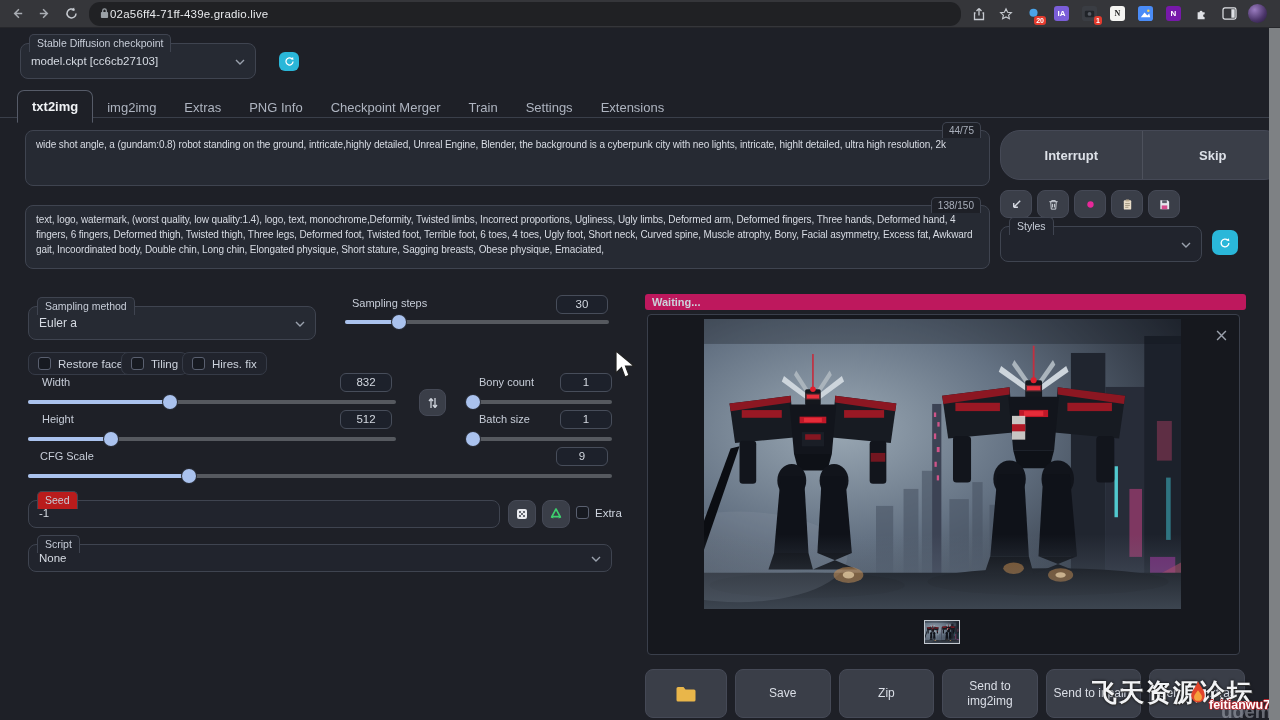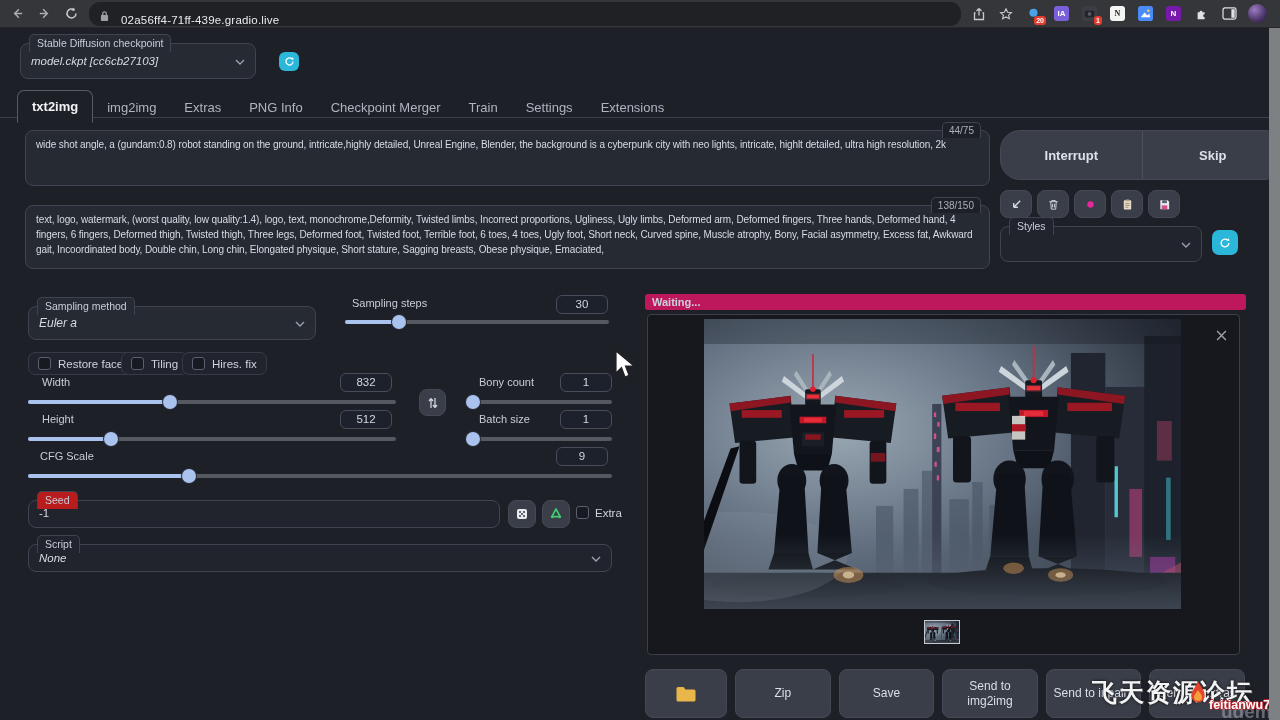--- a/index.html
+++ b/index.html
@@ -4,40 +4,40 @@
 <style>
   * { box-sizing: border-box; margin: 0; padding: 0; }
   html,body { width:1280px; height:720px; overflow:hidden; }
   body { font-family:"Liberation Sans", sans-serif; background:#1e2027; position:relative; }
 
   
   .browser { position:absolute; top:0; left:0; width:1280px; height:28px; background:#35363a;
              display:flex; align-items:center; gap:9px; padding:0 8px; z-index:90; border-bottom:1px solid #26272b;}
   .navbtn { width:18px; height:18px; display:flex; align-items:center; justify-content:center; flex:none; }
   .urlpill { flex:none; width:872px; height:24px; background:#202124; border-radius:11px;
-             display:flex; align-items:flex-end; gap:12px; padding:0 11px; }
+             display:flex; align-items:center; gap:1px; padding:0 11px; }
   .urltext { color:#e8eaed; font-size:11.5px; letter-spacing:.2px; }
   .extico { position:relative; width:19px; height:17px; flex:none; display:flex; align-items:center; justify-content:center; }
   .extsq { width:15px; height:15px; border-radius:3px; display:flex; align-items:center; justify-content:center;
            font-size:8px; font-weight:bold; }
   .badge { position:absolute; bottom:-3px; right:-3px; background:#e33b2e; color:#fff; font-size:7px;
            line-height:9px; padding:0 2px; border-radius:3px; font-weight:bold; }
   .avatar { width:19px; height:19px; border-radius:50%; flex:none;
             background:radial-gradient(circle at 35% 30%, #9a7cc0, #4a3468 60%, #241a38); }
   .mdots { color:#c7cbd1; font-size:13px; flex:none; letter-spacing:0; }
 
   
   .gblock { position:absolute; background:#262a33; border:1px solid #3f4450; border-radius:8px; }
   .glabel { position:absolute; top:-10px; left:8px; line-height:15px; padding:1px 7px; font-size:10.5px;
             color:#c7cdd8; background:#262a33; border:1px solid #3f4450; border-bottom:none;
             border-radius:5px 5px 0 0; white-space:nowrap; z-index:2;}
   .gcounter { position:absolute; top:-9px; right:8px; line-height:13px; padding:1px 6px; font-size:10px;
               color:#a9afbb; background:#1e2027; border:1px solid #3f4450; border-bottom:none;
               border-radius:5px 5px 0 0; z-index:2;}
-  .gselect { display:flex; align-items:center; padding:0 10px; color:#d6dbe3; font-size:12px;font-style:italic; }
+  .gselect { display:flex; align-items:center; padding:0 10px; color:#d6dbe3; font-size:12px; }
   .gselect .chev { margin-left:auto; }
   .numbox { position:absolute; width:52px; height:19px; background:#1d212b; border:1px solid #474d5a;
             border-radius:6px; color:#d2d7df; font-size:11.5px; text-align:center; line-height:17px; }
   .slider { position:absolute; height:4px; background:#56595f; border-radius:2px; }
   .slider .fill { position:absolute; left:0; top:0; height:100%; background:#aac2ee; border-radius:2px; }
   .slider .knob { position:absolute; top:50%; transform:translate(-50%,-50%); width:14px; height:14px;
                   border-radius:50%; background:#aac2ee; box-shadow:0 0 0 1px #2a2e38; }
   .chip { position:absolute; display:flex; align-items:center; gap:7px; padding:4px 9px;
           border:1px solid #363b47; border-radius:7px; background:#21242d; font-size:11.5px; color:#cdd3dd; }
   .cbox { width:13px; height:13px; border:1px solid #5a6070; border-radius:3px; background:#171a21; flex:none;}
@@ -500,22 +500,22 @@
       </svg>
   </div>
 </div>
 
 <div class="outbtns">
   <button class="gbtn" style="flex:0 0 82px">
     <svg width="22" height="18" viewBox="0 0 22 18">
         <path d="M1.5 3.5 a1.5 1.5 0 0 1 1.5-1.5 h5.5 l2 2.5 h8.5 a1.5 1.5 0 0 1 1.5 1.5 v9 a1.5 1.5 0 0 1 -1.5 1.5 h-16 a1.5 1.5 0 0 1 -1.5 -1.5 Z" fill="#e9b64a"></path>
       </svg>
   </button>
+  <button class="gbtn">Save</button>
   <button class="gbtn">Zip</button>
-  <button class="gbtn">Save</button>
   <button class="gbtn">Send to img2img</button>
   <button class="gbtn">Send to inpaint</button>
   <button class="gbtn">Send to extras</button>
 </div>
 
 <span class="wm wm-brand">udemy</span>
 <span class="wm wm-cn">飞天资源论坛</span>
 <svg class="wm" style="left:1186px;top:680px" width="24" height="27" viewBox="0 0 20 24">
   <path d="M10 1 C12 6 16 8 16 14 a6 6 0 0 1 -12 0 C4 9 8 7 10 1 Z" fill="#e2452b"></path>
   <path d="M10 9 c1.5 2.5 3.5 3.5 3.5 6 a3.5 3.5 0 0 1 -7 0 c0 -2.5 2 -3.5 3.5 -6 Z" fill="#f6a23c"></path>

